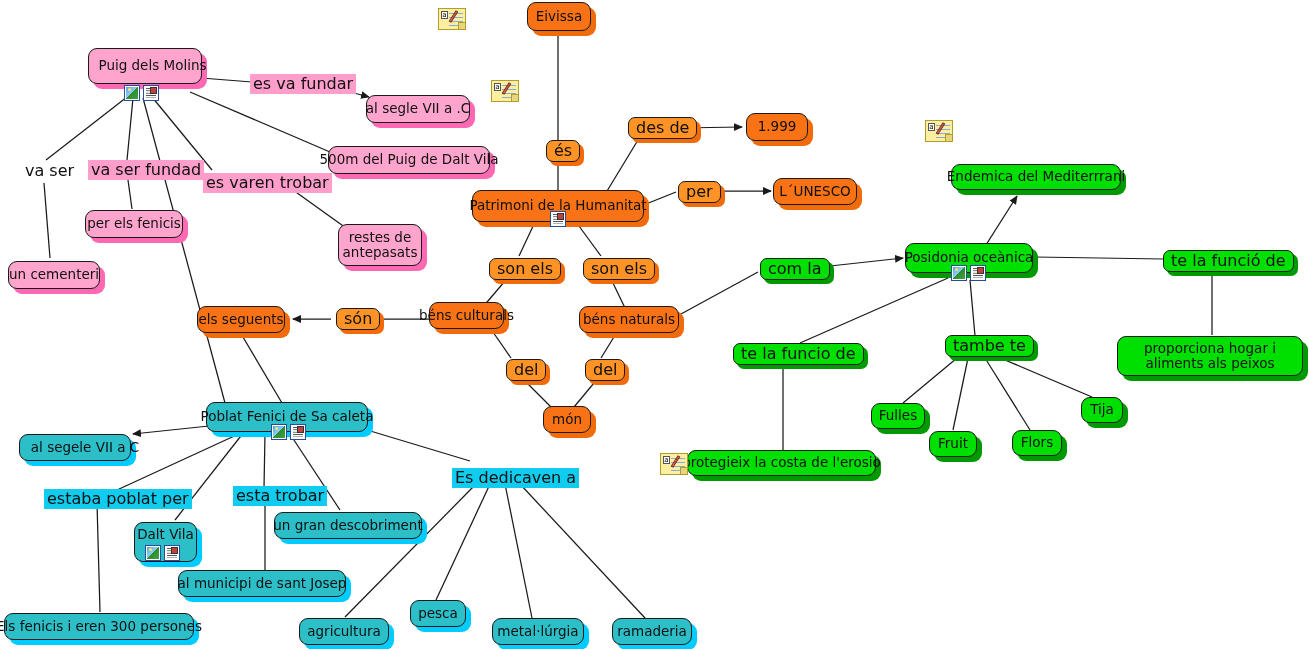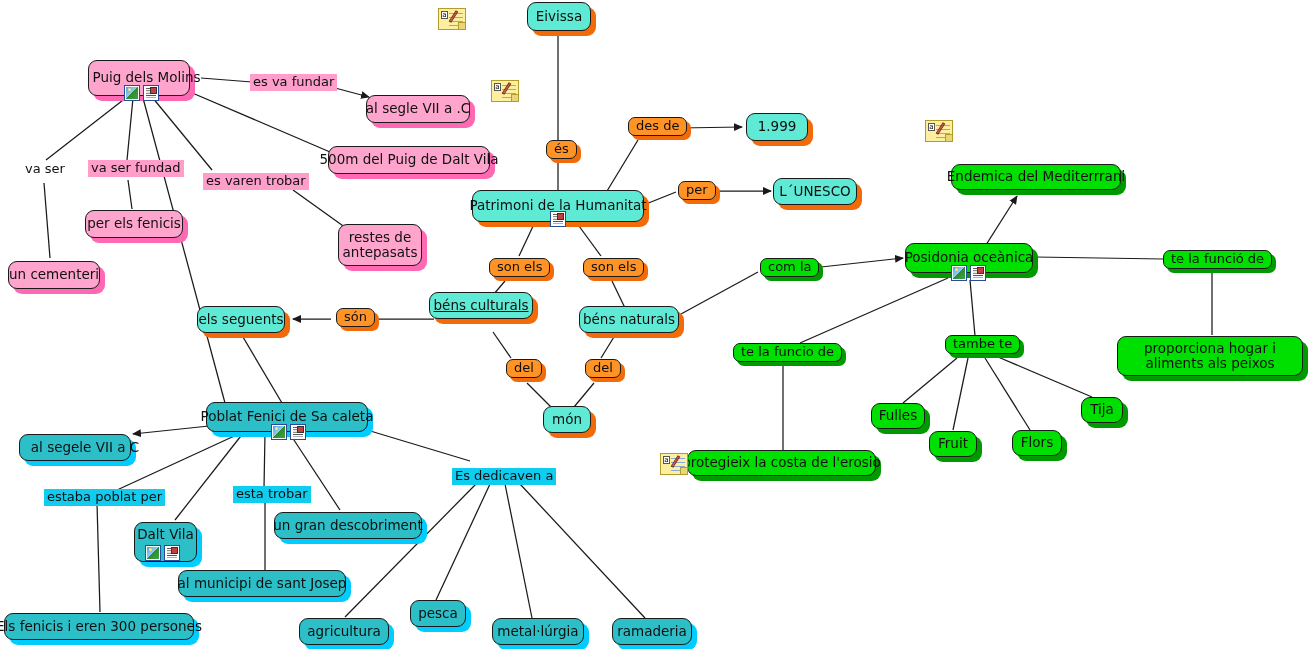--- a/index.html
+++ b/index.html
@@ -23,28 +23,28 @@
     color:#101010;
     padding:3px 9px;
     white-space:nowrap;
     z-index:5;
   }
   .node .lbl{display:block;}
   .node.wrap{white-space:normal;}
 
   
   .n-pink  {background:#FFA5CD; box-shadow:5px 5px 0 0 #FF69B4;}
-  .n-orange{background:#5eead4; box-shadow:5px 5px 0 0 #F26B0A;}
+  .n-orange{background:#f97316; box-shadow:5px 5px 0 0 #F26B0A;}
   .n-cyan  {background:#2DBFC8; box-shadow:5px 5px 0 0 #00CCFF;}
   .n-green {background:#00E000; box-shadow:5px 5px 0 0 #009900;}
 
   
   .llabel{
     position:absolute;
-    font-size:13px;
+    font-size:16px;
     color:#101010;
     padding:1px 3px;
     white-space:nowrap;
     z-index:6;
     line-height:1.15;
   }
   .l-pink  {background:#FF9ECB;}
   .l-orange{background:#FF9326;border:1.3px solid #1a1a1a;border-radius:7px;box-shadow:4px 4px 0 0 #F26B0A;padding:1px 7px;}
   .l-cyan  {background:#10CCEE;}
   .l-green {background:#00E000;border:1.3px solid #1a1a1a;border-radius:7px;box-shadow:4px 4px 0 0 #009900;padding:1px 7px;}
@@ -242,41 +242,41 @@
 
   <div class="llabel l-orange" style="left:678px;top:181px;">per</div>
 
   <div class="node n-orange" style="left:773px;top:178px;width:84px;height:27px;">
     <span class="lbl">L´UNESCO</span>
   </div>
 
   <div class="llabel l-orange" style="left:489px;top:258px;">son els</div>
   <div class="llabel l-orange" style="left:583px;top:258px;">son els</div>
 
-  <div class="node n-orange" style="left:429px;top:292px;width:104px;height:27px;text-decoration:underline;">
+  <div class="node n-orange" style="left:429px;top:302px;width:75px;height:27px;">
     <span class="lbl">béns culturals</span>
   </div>
   <div class="node n-orange" style="left:579px;top:306px;width:100px;height:27px;">
     <span class="lbl">béns naturals</span>
   </div>
 
   <div class="llabel l-orange" style="left:506px;top:359px;">del</div>
   <div class="llabel l-orange" style="left:585px;top:359px;">del</div>
 
   <div class="node n-orange" style="left:543px;top:406px;width:48px;height:27px;">
     <span class="lbl">món</span>
   </div>
 
   <div class="llabel l-orange" style="left:336px;top:308px;">són</div>
 
   <div class="node n-orange" style="left:197px;top:306px;width:88px;height:27px;">
     <span class="lbl">els seguents</span>
   </div>
 
-  <div class="node n-pink" style="left:88px;top:60px;width:102px;height:36px;padding-left:24px;">
+  <div class="node n-pink" style="left:88px;top:48px;width:114px;height:36px;padding-left:24px;">
     <span class="lbl">Puig dels Molins</span>
   </div>
   <div class="icons" style="left:124px;top:85px;">
     <span class="ic ic-pic"></span>
     <span class="ic ic-doc"></span>
   </div>
 
   <div class="llabel l-pink" style="left:250px;top:74px;">es va fundar</div>
 
   <div class="node n-pink" style="left:366px;top:95px;width:104px;height:28px;">

